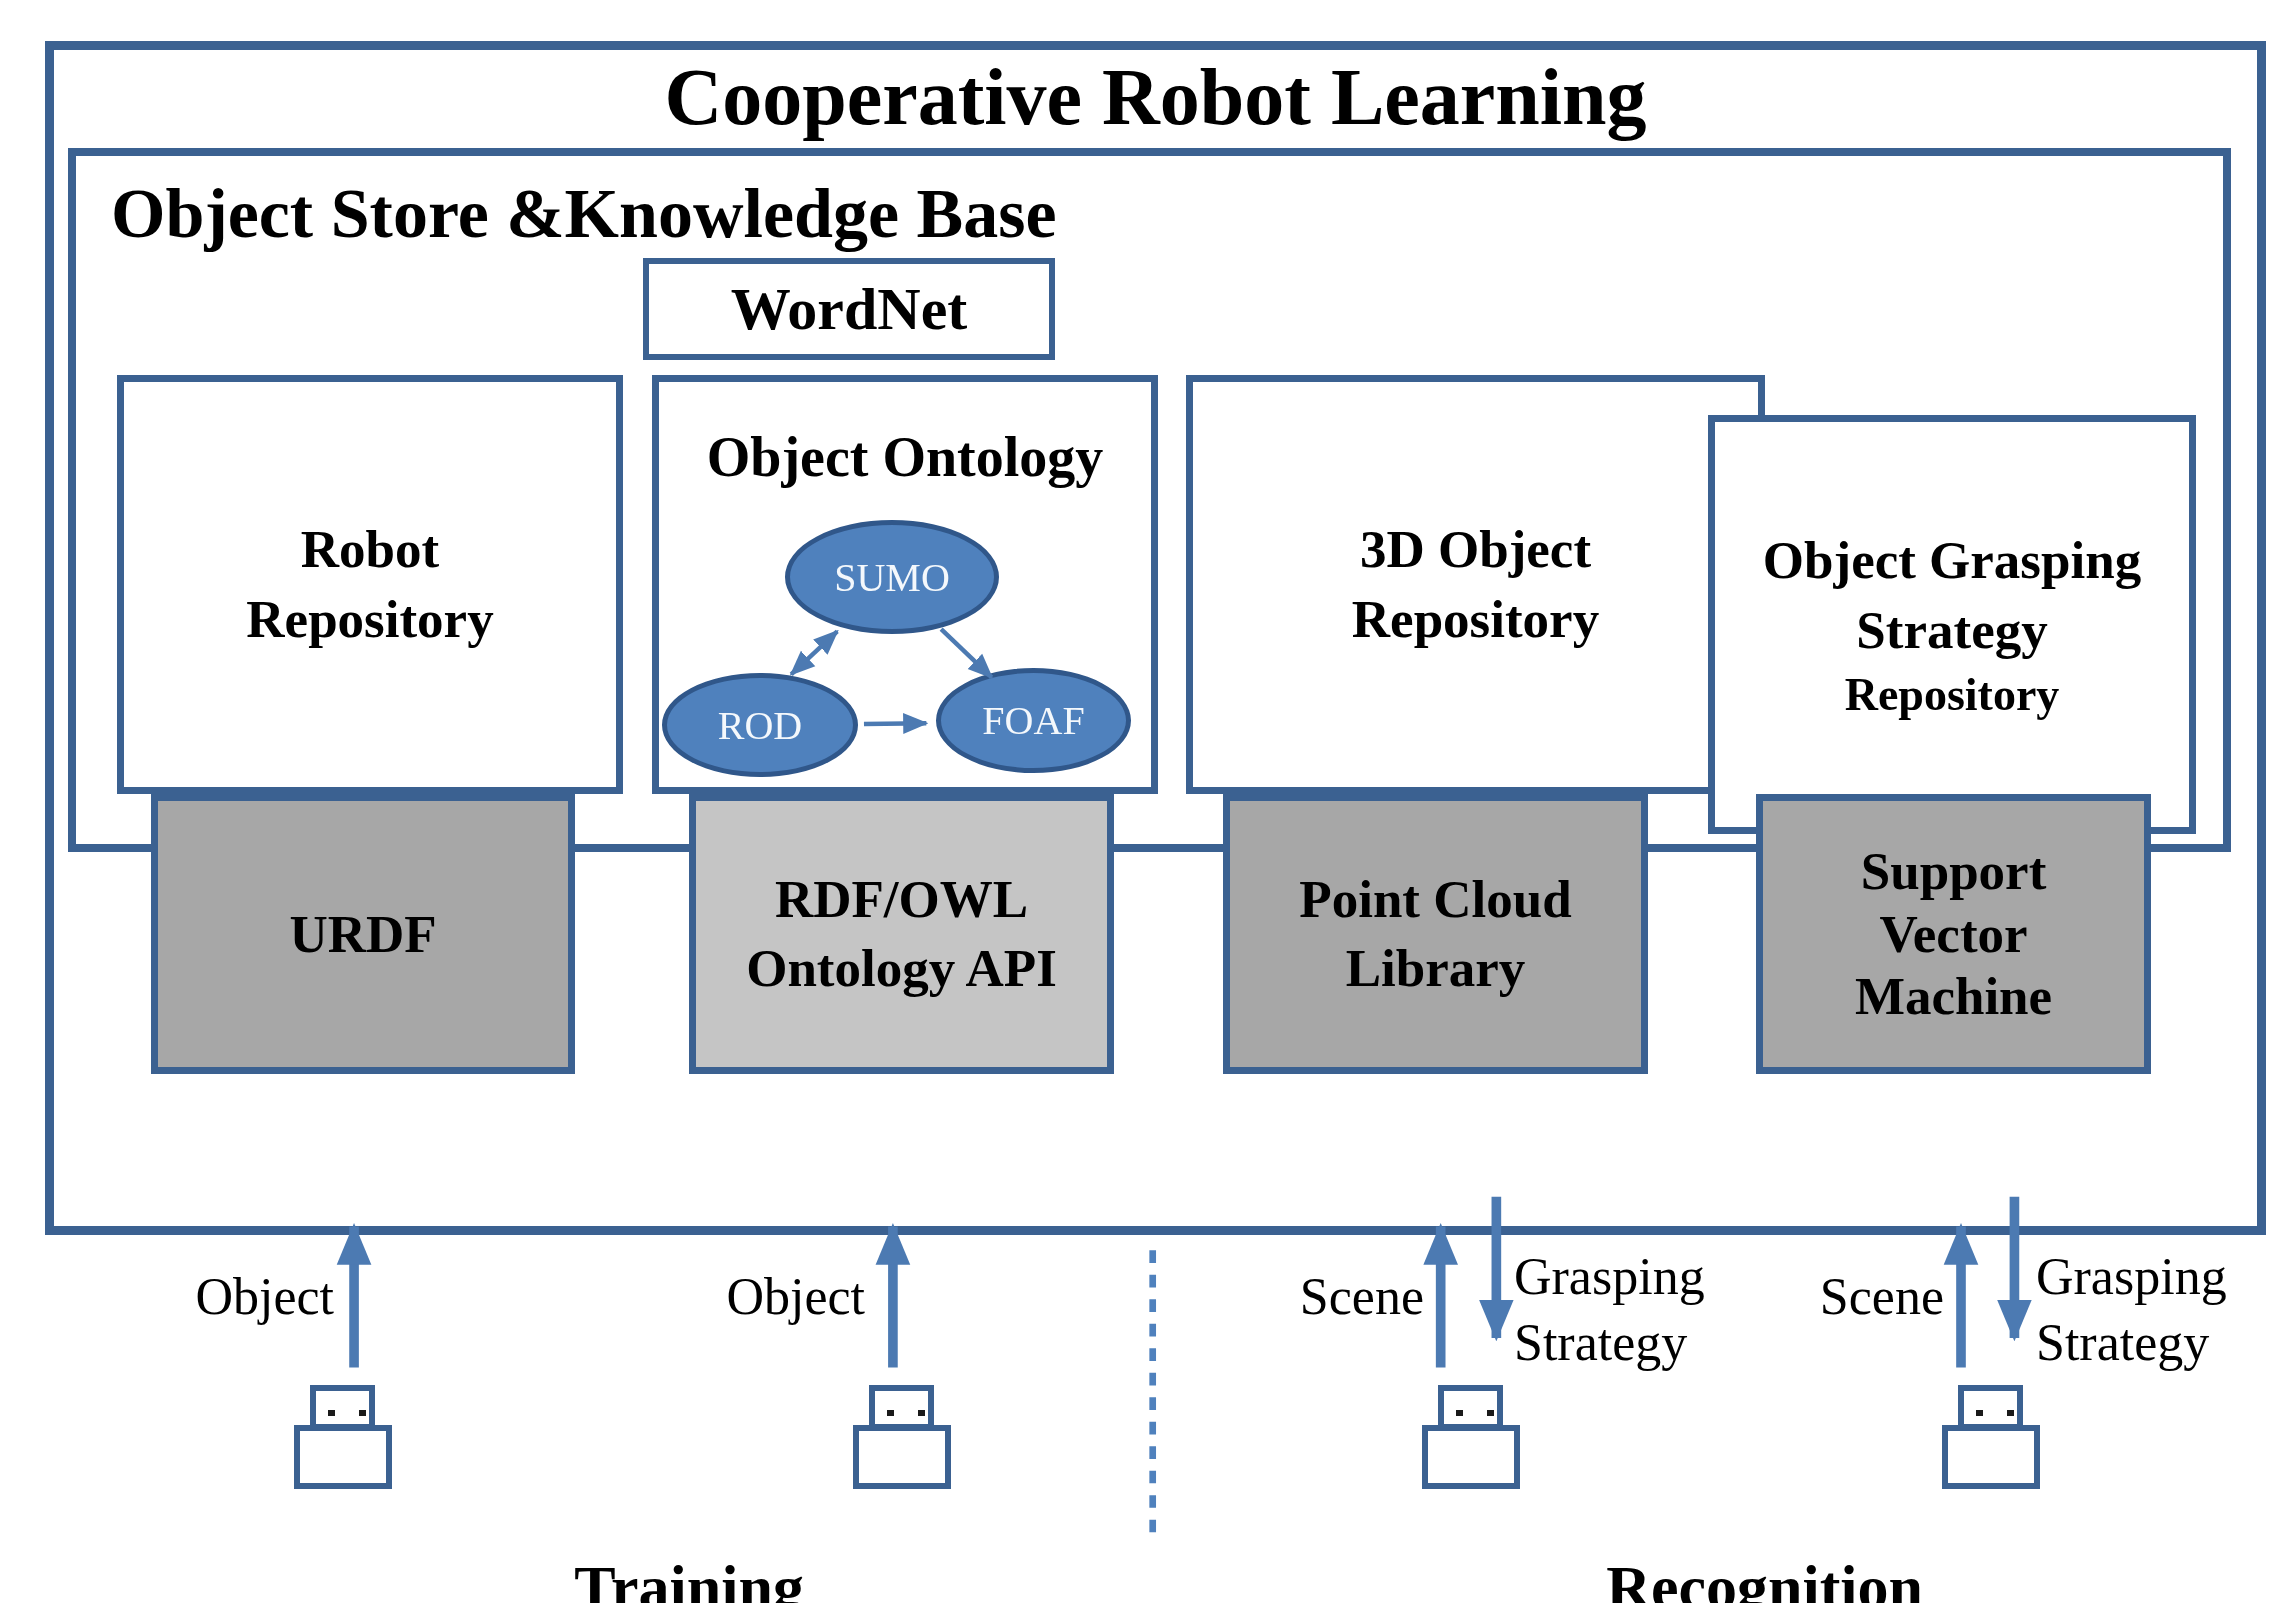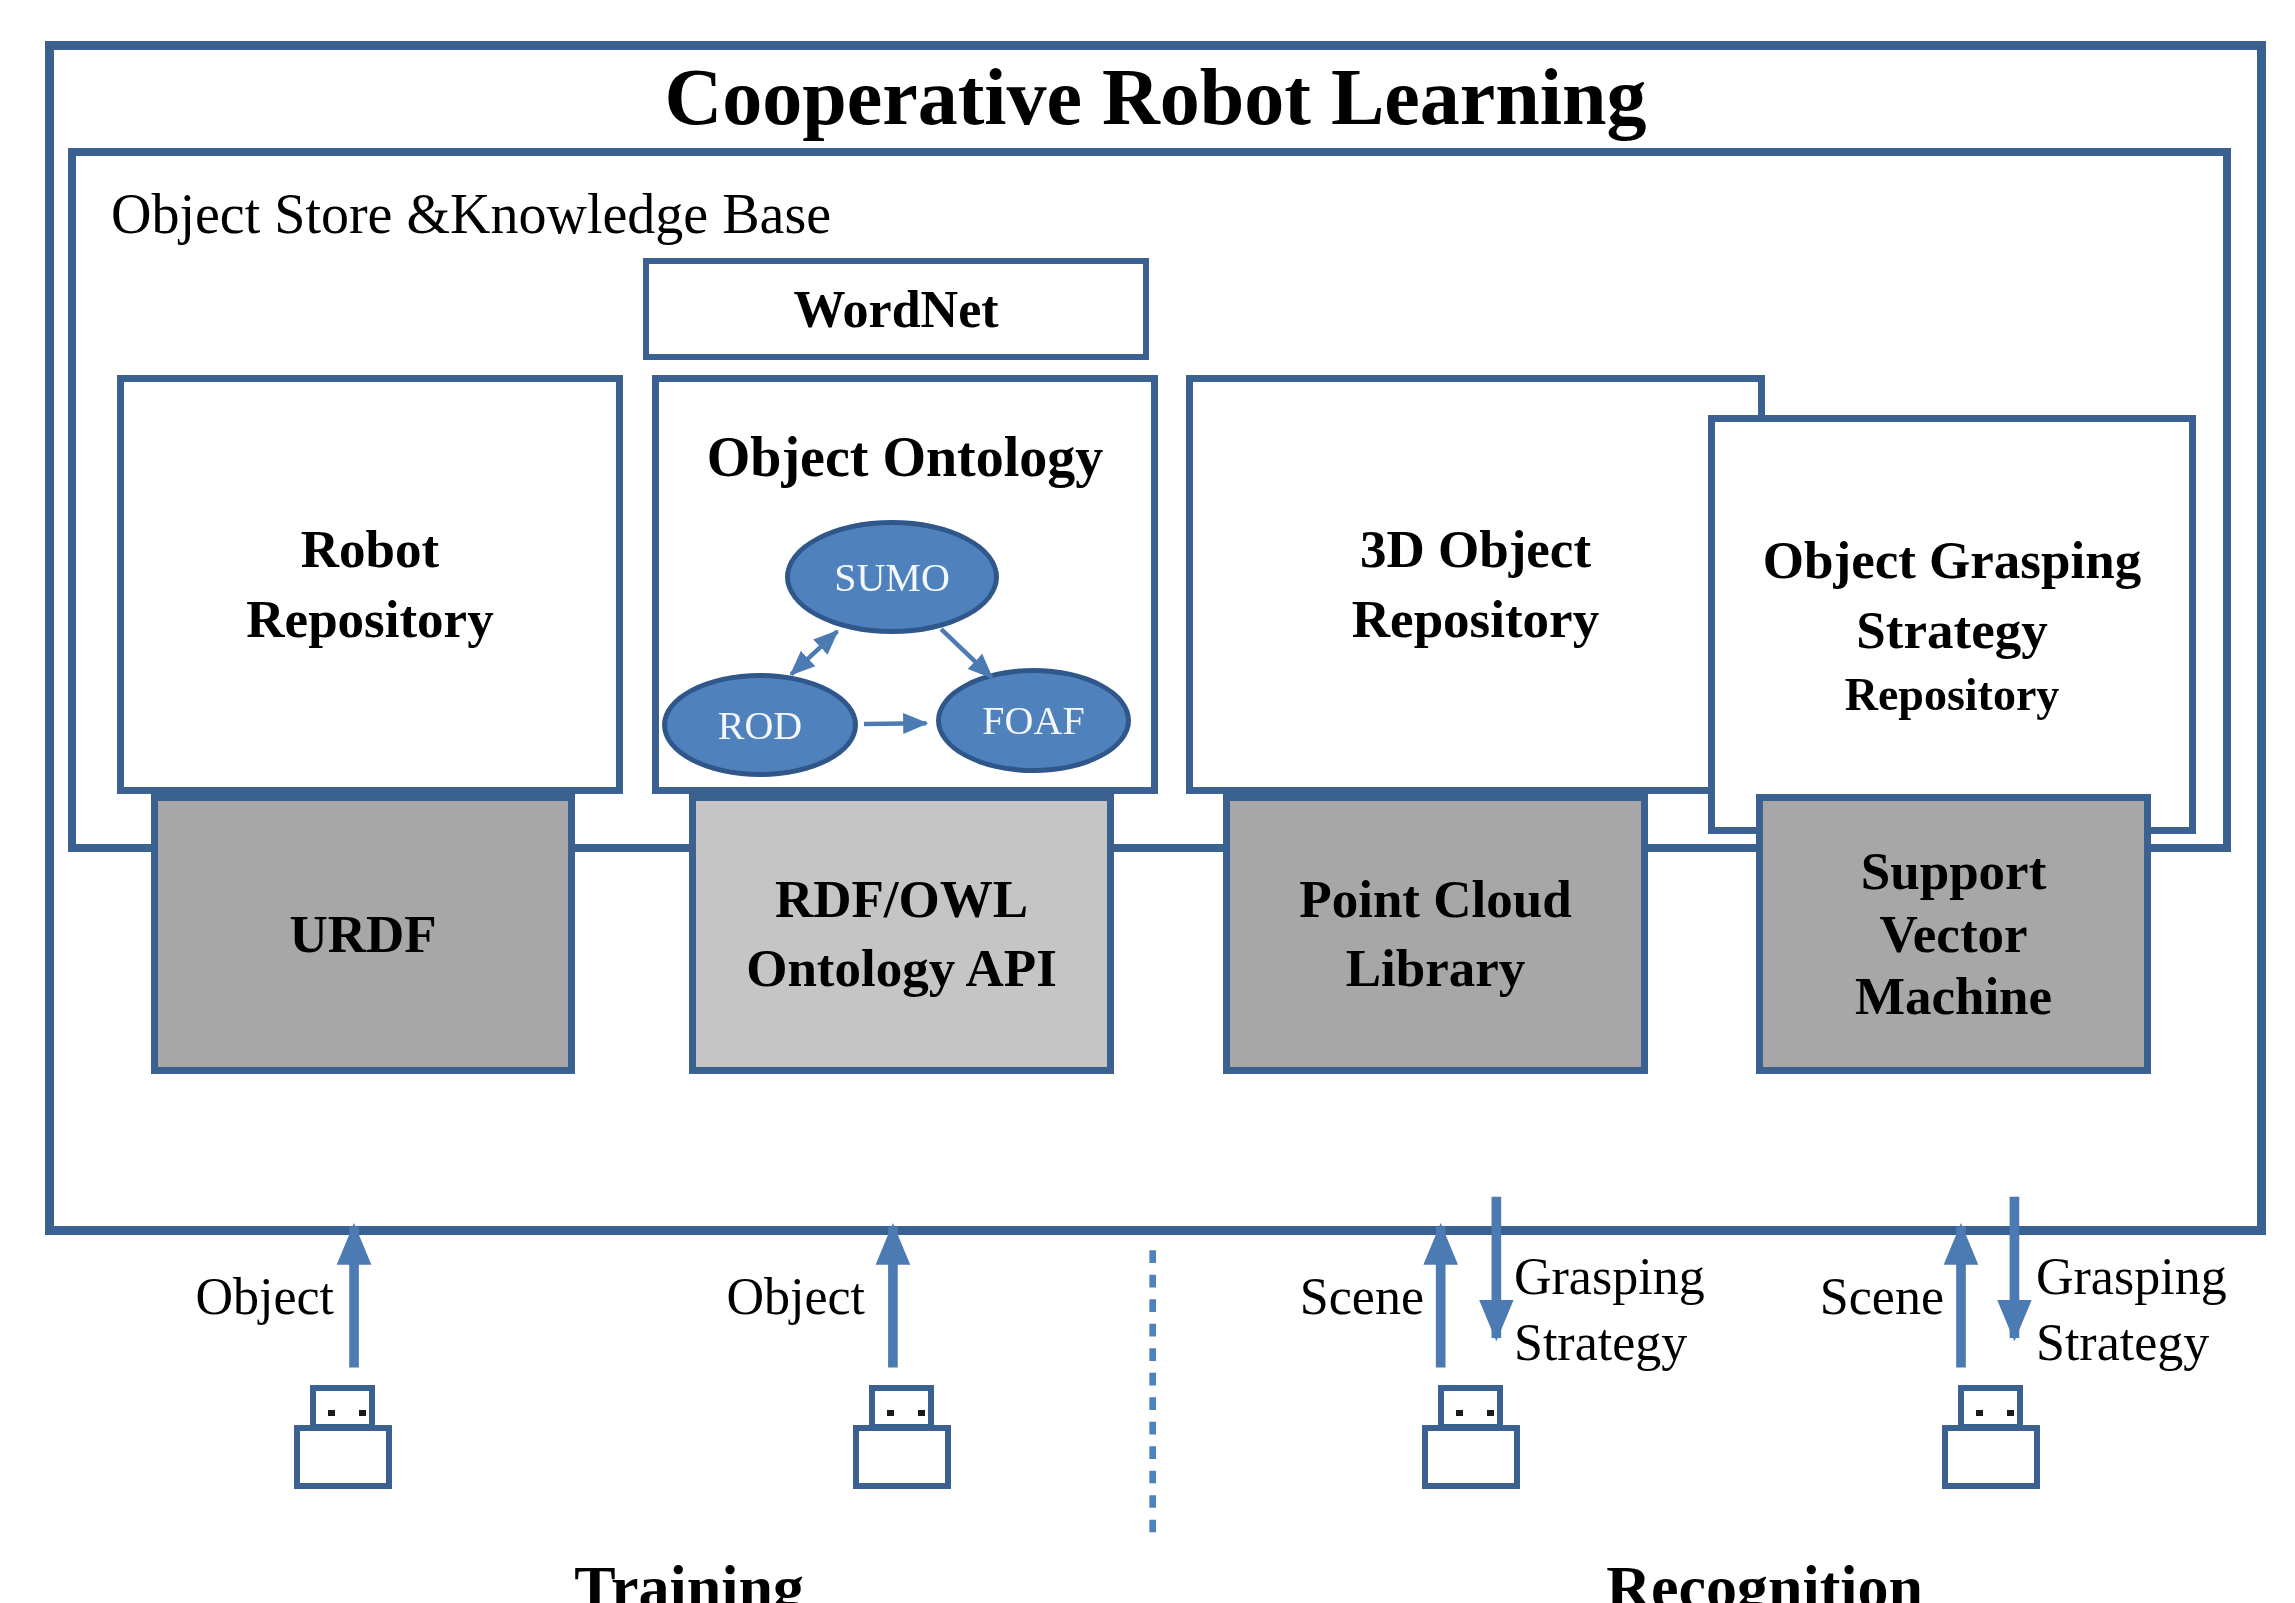--- a/index.html
+++ b/index.html
@@ -12,22 +12,22 @@
     overflow:hidden;
   }
   .box{position:absolute;box-sizing:border-box;background:#fff;border:7.4px solid #3b6191;}
   .noborder{border:none;background:transparent;}
   .center-flex{display:flex;flex-direction:column;align-items:center;justify-content:center;text-align:center;}
   .bold{font-weight:bold;}
 
   #outer-frame{left:45px;top:41px;width:2221px;height:1194px;border-width:9.7px;}
   #diagram-title{left:45px;top:53px;width:2221px;height:89px;font-size:80px;font-weight:bold;text-align:center;line-height:89px;}
   #oskb-frame{left:68px;top:148px;width:2163px;height:704px;border-width:8.2px;}
-  #oskb-title{left:111px;top:177px;width:1039px;height:74px;font-size:56px;font-weight:normal;line-height:74px;}
-  #wordnet-box{left:643px;top:258px;width:506px;height:102px;border-width:6.7px;font-size:52px;}
+  #oskb-title{left:111px;top:177px;width:1039px;height:74px;font-size:70px;font-weight:bold;line-height:74px;}
+  #wordnet-box{left:643px;top:258px;width:412px;height:102px;border-width:6.7px;font-size:60px;}
   #robot-repo-box{left:117px;top:375px;width:506px;height:419px;}
   #ontology-box{left:652px;top:375px;width:506px;height:419px;padding-left:48px;}
   #ontology-title{position:absolute;left:0;top:43px;width:100%;text-align:center;font-size:56px;font-weight:bold;}
   #o3d-box{left:1186px;top:375px;width:579px;height:419px;}
   #grasp-box{left:1708px;top:375px;width:488px;height:419px;margin-top:40px;}
   .repo-label{font-size:53px;font-weight:bold;line-height:1.32;}
   .repo-sublabel{font-size:46px;font-weight:bold;line-height:1.25;}
 
   .gray-box{position:absolute;box-sizing:border-box;border:7.4px solid #3b6191;background:#a7a7a7;
             display:flex;flex-direction:column;align-items:center;justify-content:center;text-align:center;

